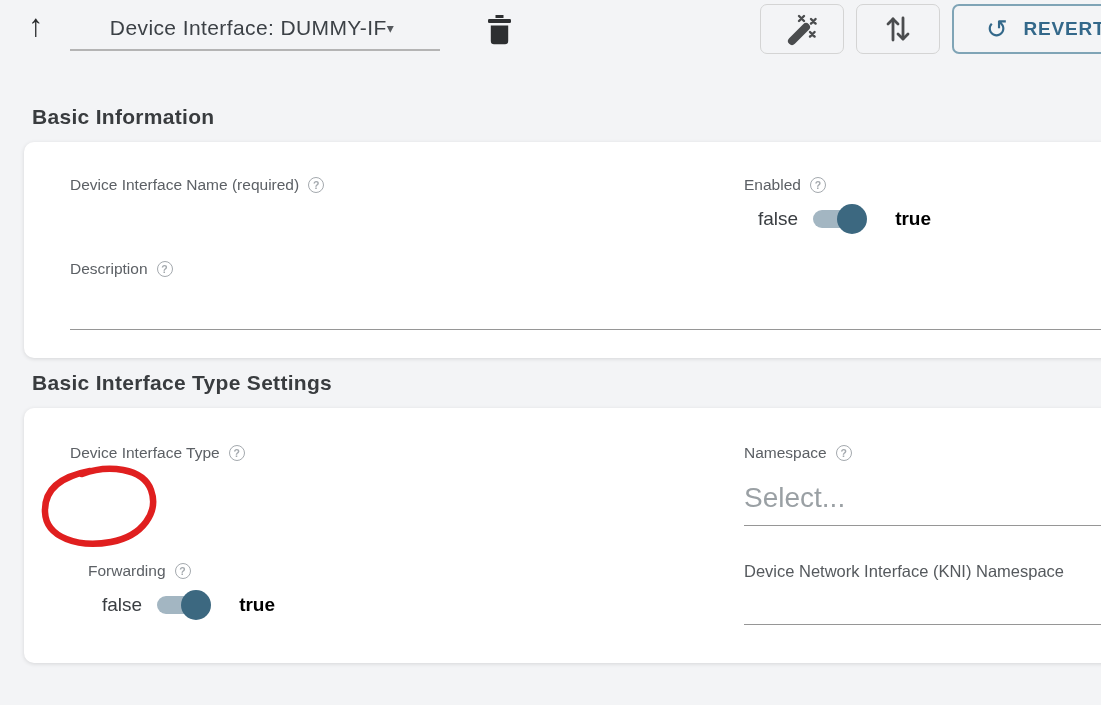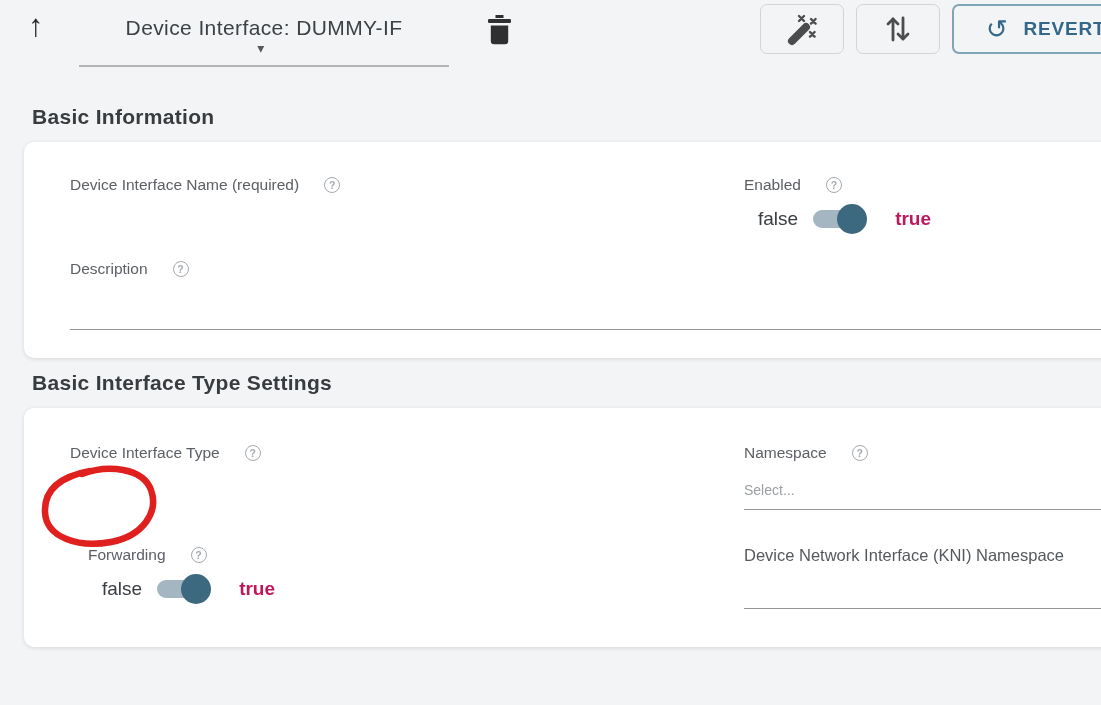--- a/index.html
+++ b/index.html
@@ -10,24 +10,24 @@
     color: #3f4347;
   }
 
   
   .topbar { position: relative; height: 92px; }
   .up-arrow {
     position: absolute; left: 28px; top: 8px;
     font-size: 31px; font-weight: 700; color: #2b2d2f; cursor: pointer;
   }
   .selector {
-    position: absolute; left: 79px; top: 16px; width: 370px;
+    position: absolute; left: 70px; top: 16px; width: 370px;
     display: flex; align-items: center; justify-content: center;
     font-size: 21px; letter-spacing: 0.4px; color: #3c4146;
-    padding-bottom: 9px; border-bottom: 2px solid #b4b4b4; cursor: pointer; flex-direction: column;
+    padding-bottom: 9px; border-bottom: 2px solid #b4b4b4; cursor: pointer;
   }
   .selector .caret { font-size: 14px; color: #55595d; margin-right: 6px; }
   .trash-btn { position: absolute; left: 487px; top: 15px; cursor: pointer; background: none; border: none; }
   .icon-btn {
     position: absolute; top: 4px; width: 84px; height: 50px;
     border: 1px solid #d4d4d4; border-radius: 7px; background: transparent;
     display: flex; align-items: center; justify-content: center; cursor: pointer;
   }
   .btn-wand { left: 760px; }
   .btn-sort { left: 856px; }
@@ -47,55 +47,55 @@
   }
   .card {
     margin-left: 24px; width: 1140px; background: #ffffff;
     border-radius: 10px; box-shadow: 0 1px 4px rgba(0,0,0,0.12);
   }
   .card1 { padding: 34px 46px 28px 46px; }
   .card2 { padding: 36px 46px 38px 46px; position: relative; }
   .grid { display: grid; grid-template-columns: 643px 1fr; column-gap: 31px; }
 
   .field-label {
-    display: flex; align-items: center; gap: 25px;
+    display: flex; align-items: center; gap: 9px;
     font-size: 15.5px; color: #5c6065;
   }
   .help {
     width: 16px; height: 16px; min-width: 16px; border: 1.5px solid #a4a9ae; border-radius: 50%;
     color: #a4a9ae; font-size: 10.5px; font-weight: 700;
     display: inline-flex; align-items: center; justify-content: center; cursor: pointer;
   }
   .field-value {
     font-size: 23px; color: #3f4347; margin-top: 13px;
     padding-bottom: 11px; border-bottom: 1px solid #969696;
   }
   .value-row {
     display: flex; align-items: center; justify-content: space-between;
     margin-top: 20px; padding-bottom: 11px; border-bottom: 1px solid #969696;
     font-size: 23px; color: #3f4347; cursor: pointer;
   }
-  .placeholder { color: #9aa0a4; font-size: 14px; }
+  .placeholder { color: #9aa0a4; font-size: 28px; }
   .empty-box { height: 52px; border-bottom: 1px solid #969696; }
   .span-all { grid-column: 1 / -1; margin-top: 30px; }
 
   
   .toggle-row {
     display: flex; align-items: center; margin-top: 14px; padding-left: 14px;
     font-size: 19px; color: #393d41;
   }
   .switch {
     position: relative; width: 52px; height: 18px; border-radius: 9px;
     background: #a3b6c2; margin-left: 15px; margin-right: 30px; cursor: pointer;
   }
   .switch .knob {
     position: absolute; right: -2px; top: -6px; width: 30px; height: 30px;
     border-radius: 50%; background: #3c6880;
   }
-  .on-label { font-weight: 700; color: #be185d; }
+  .on-label { font-weight: 700; color: #000000; }
 
   
   .annotation {
     position: absolute; left: 14px; top: 55px; width: 126px; height: 92px;
     pointer-events: none; z-index: 5;
   }
 
   svg.glyph { display: block; }
 </style>
 </head>

